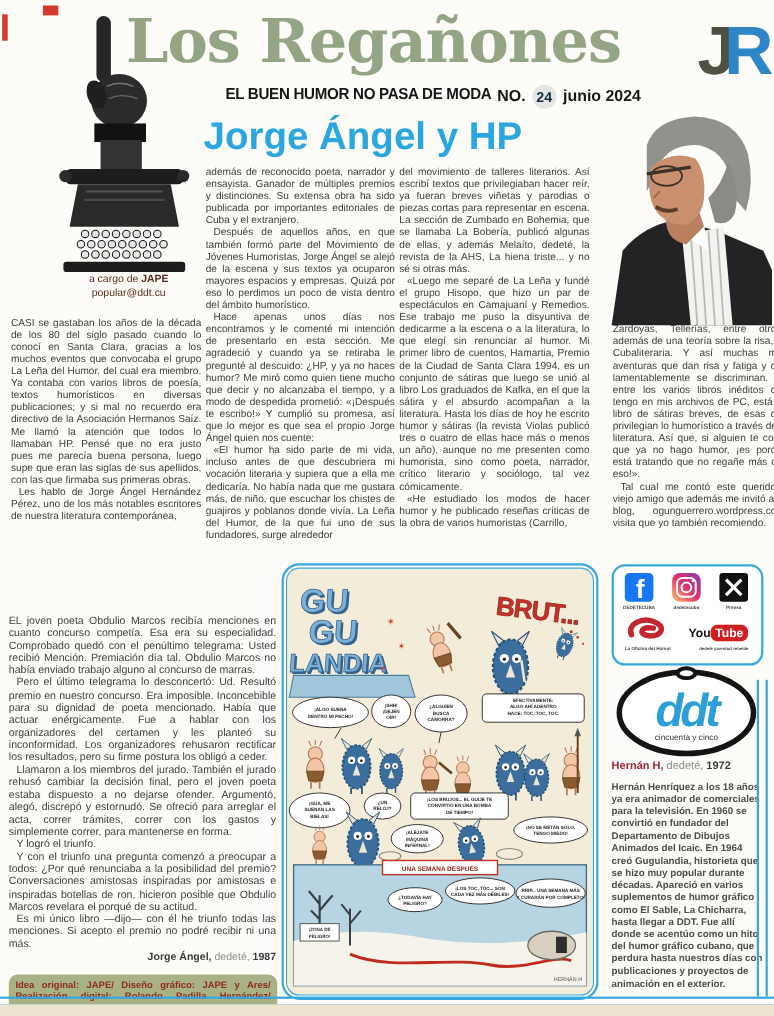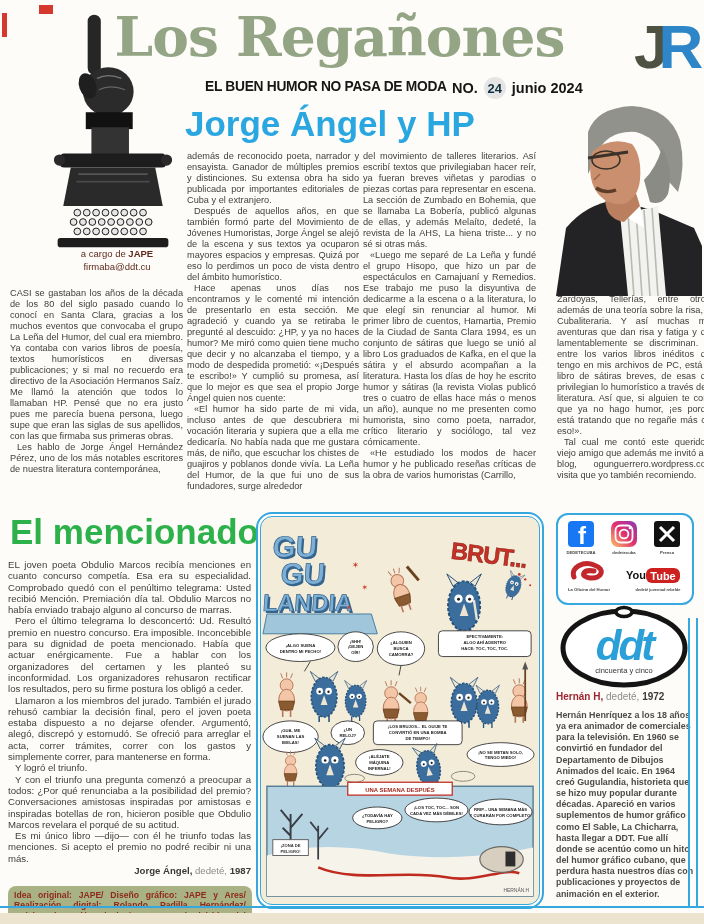--- a/index.html
+++ b/index.html
@@ -120,21 +120,21 @@
         <circle cx="67" cy="233" r="3.6"></circle>
         <circle cx="77" cy="233" r="3.6"></circle>
         <circle cx="87" cy="233" r="3.6"></circle>
         <circle cx="97" cy="233" r="3.6"></circle>
     </g>
     <rect x="6" y="240" width="118" height="10" rx="3" fill="#1d1d1d"></rect>
   </svg>
 
   <div class="byline">
     <span>a cargo de </span><b>JAPE</b><br>
-    <span>firmaba@ddt.cu</span>
+    <span>popular@ddt.cu</span>
   </div>
 
   <div class="headline">Jorge Ángel y HP</div>
 
   <svg class="photo" width="158" height="200" viewBox="0 0 158 200">
     <path d="M12,200 L22,132 Q42,108 72,104 L108,114 L150,132 L158,150 L158,200 Z" fill="#232326"></path>
     <path d="M76,118 L114,110 L122,200 L84,200 Z" fill="#f2f2ef"></path>
     <g stroke="#b9b9b4" stroke-width="1.6">
       <path d="M84,118 L90,200"></path>
         <path d="M92,116 L98,200"></path>
@@ -165,21 +165,20 @@
   <div id="col3" class="col">
       <p>del movimiento de talleres literarios. Así escribí textos que privilegiaban hacer reír, ya fueran breves viñetas y parodias o piezas cortas para representar en escena. La sección de Zumbado en Bohemia, que se llamaba La Bobería, publicó algunas de ellas, y además Melaíto, dedeté, la revista de la AHS, La hiena triste... y no sé si otras más.</p>
       <p>«Luego me separé de La Leña y fundé el grupo Hisopo, que hizo un par de espectáculos en Camajuaní y Remedios. Ese trabajo me puso la disyuntiva de dedicarme a la escena o a la literatura, lo que elegí sin renunciar al humor. Mi primer libro de cuentos, Hamartia, Premio de la Ciudad de Santa Clara 1994, es un conjunto de sátiras que luego se unió al libro Los graduados de Kafka, en el que la sátira y el absurdo acompañan a la literatura. Hasta los días de hoy he escrito humor y sátiras (la revista Violas publicó tres o cuatro de ellas hace más o menos un año), aunque no me presenten como humorista, sino como poeta, narrador, crítico literario y sociólogo, tal vez cómicamente.</p>
       <p>«He estudiado los modos de hacer humor y he publicado reseñas críticas de la obra de varios humoristas (Carrillo,</p>
     </div>
   <div id="col4" class="col">
       <p>Zardoyas, Tellerías, entre otros), además de una teoría sobre la risa, en Cubaliteraria. Y así muchas más aventuras que dan risa y fatiga y que lamentablemente se discriminan. De entre los varios libros inéditos que tengo en mis archivos de PC, está un libro de sátiras breves, de esas que privilegian lo humorístico a través de la literatura. Así que, si alguien te contó que ya no hago humor, ¡es porque está tratando que no regañe más con eso!».</p>
       <p>Tal cual me contó este querido y viejo amigo que además me invitó a su blog, ogunguerrero.wordpress.com, visita que yo también recomiendo.</p>
     </div>
 
-  <div class="story-title">El mencionado</div>
   <div class="story-body">
       <p>EL joven poeta Obdulio Marcos recibía menciones en cuanto concurso competía. Esa era su especialidad. Comprobado quedó con el penúltimo telegrama: Usted recibió Mención. Premiación día tal. Obdulio Marcos no había enviado trabajo alguno al concurso de marras.</p>
       <p>Pero el último telegrama lo desconcertó: Ud. Resultó premio en nuestro concurso. Era imposible. Inconcebible para su dignidad de poeta mencionado. Había que actuar enérgicamente. Fue a hablar con los organizadores del certamen y les planteó su inconformidad. Los organizadores rehusaron rectificar los resultados, pero su firme postura los obligó a ceder.</p>
       <p>Llamaron a los miembros del jurado. También el jurado rehusó cambiar la decisión final, pero el joven poeta estaba dispuesto a no dejarse ofender. Argumentó, alegó, discrepó y estornudó. Se ofreció para arreglar el acta, correr trámites, correr con los gastos y simplemente correr, para mantenerse en forma.</p>
       <p>Y logró el triunfo.</p>
       <p>Y con el triunfo una pregunta comenzó a preocupar a todos: ¿Por qué renunciaba a la posibilidad del premio? Conversaciones amistosas inspiradas por amistosas e inspiradas botellas de ron, hicieron posible que Obdulio Marcos revelara el porqué de su actitud.</p>
       <p>Es mi único libro —dijo— con él he triunfo todas las menciones. Si acepto el premio no podré recibir ni una más.</p>
     </div>
   <div class="story-sig">
     <span class="sig-name">Jorge Ángel,</span><span class="sig-src"> dedeté, </span><span class="sig-year">1987</span>

